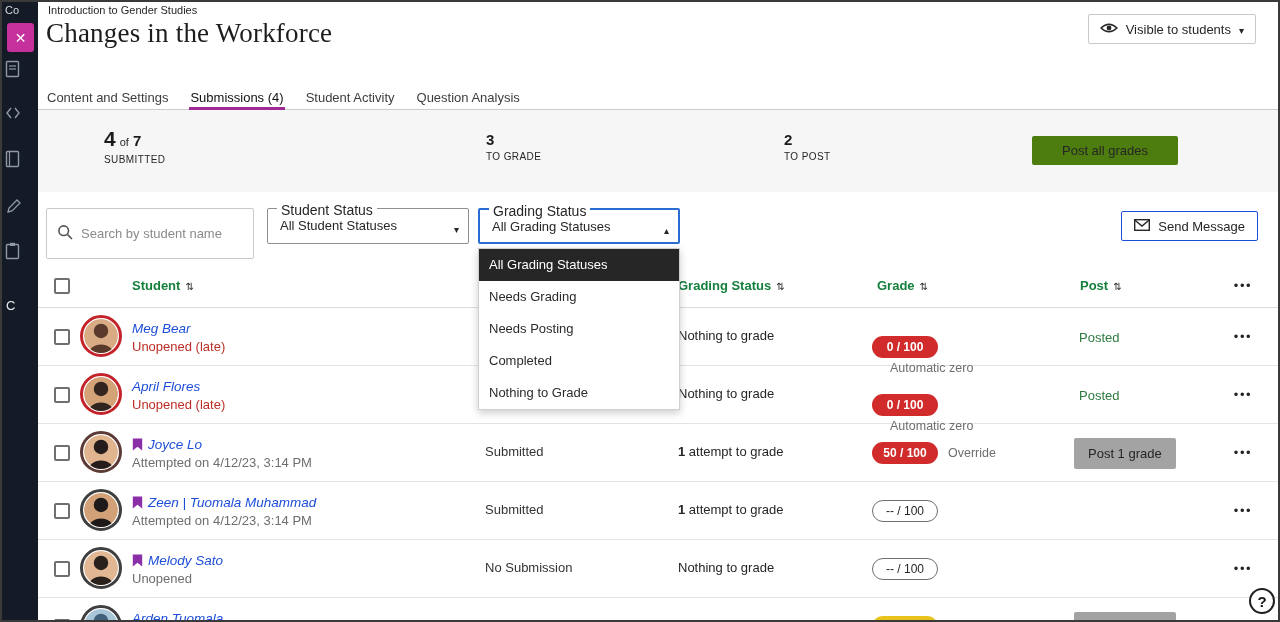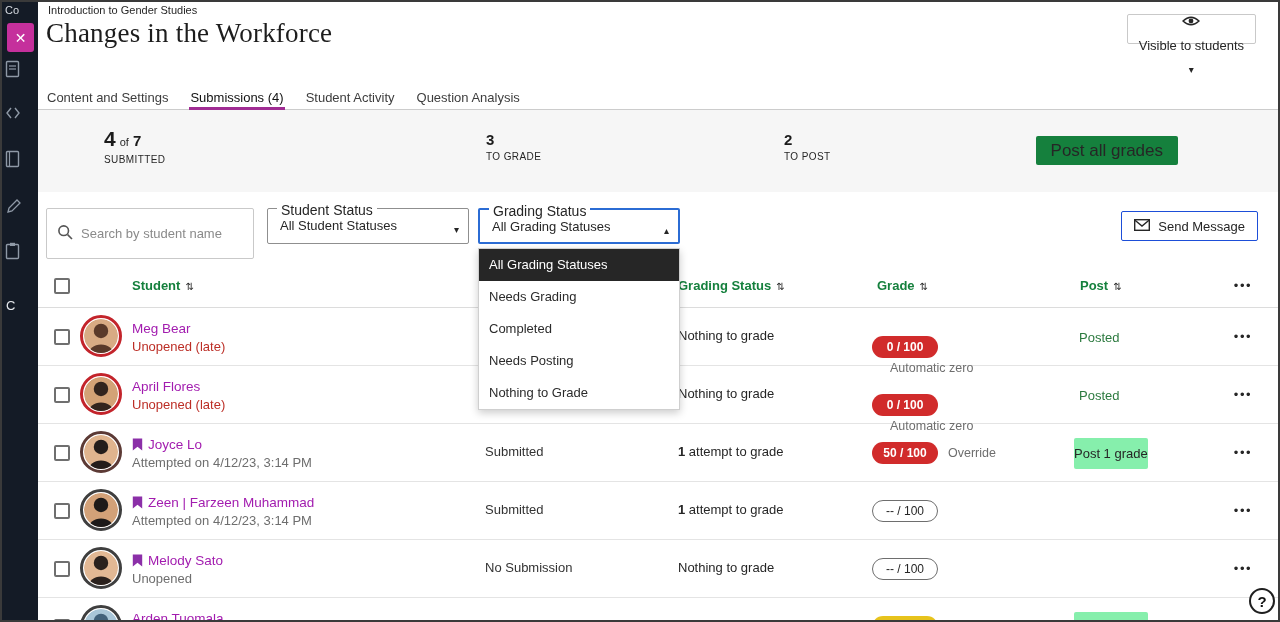--- a/index.html
+++ b/index.html
@@ -32,21 +32,21 @@
   .breadcrumb { position:absolute; left:10px; top:2px; font-size:11px; color:#262626; cursor:pointer; }
   .page-title {
     position:absolute; left:8px; top:16px;
     font-family:"Liberation Serif","DejaVu Serif",serif; font-weight:400;
     font-size:27px; color:#1d1d1d; letter-spacing:.2px;
   }
   .visibility-btn {
     position:absolute; right:22px; top:12px; height:30px;
     display:flex; align-items:center; gap:8px; padding:0 11px;
     background:#fff; border:1px solid #c9c9c9; border-radius:2px;
-    font-size:13px; color:#262626; cursor:pointer;flex-direction:column;
+    font-size:13px; color:#262626; cursor:pointer;
   }
   .chev-down::after { content:"▾"; font-size:10px; color:#262626; }
   .chev-up::after { content:"▴"; font-size:10px; color:#262626; }
 
   
   .tabbar {
     position:absolute; left:0; right:0; top:75px; height:33px;
     border-bottom:1px solid #ccc; display:flex; gap:20px; padding-left:8px;
   }
   .tab {
@@ -64,22 +64,22 @@
   .stat .line { display:flex; align-items:baseline; gap:4px; color:#1b1b1b; }
   .stat .big { font-size:21px; font-weight:700; }
   .stat .of { font-size:11px; color:#262626; }
   .stat .total { font-size:15px; font-weight:700; }
   .stat .num { font-size:15px; font-weight:700; }
   .stat .lbl { font-size:10px; letter-spacing:.4px; color:#262626; margin-top:3px; }
   .stat-submitted { left:66px; }
   .stat-tograde { left:448px; top:21px; }
   .stat-topost { left:746px; top:21px; }
   .post-all-btn {
-    position:absolute; right:100px; top:26px; height:29px; padding:0 15px;
-    background:#15803d; border:none; border-radius:2px; font-size:17px; color:#262626;
+    position:absolute; right:100px; top:26px; height:29px; padding:0 30px;
+    background:#4d7c0f; border:none; border-radius:2px; font-size:13px; color:#262626;
     cursor:pointer; font-family:inherit;
   }
 
   
   .search-box {
     position:absolute; left:8px; top:206px; width:208px; height:51px;
     border:1px solid #c9c9c9; border-radius:2px; display:flex; align-items:center; gap:8px;
     padding-left:10px; background:#fff;
   }
   .search-box input {
@@ -142,21 +142,21 @@
 
   .avatar {
     position:absolute; left:42px; top:7px; width:42px; height:42px;
     border:3px solid; border-radius:50%; background:#fff; padding:1px; cursor:pointer;
   }
   .avatar svg { display:block; width:100%; height:100%; border-radius:50%; }
 
   .who { position:absolute; left:94px; top:13px; }
   .name-line { display:flex; align-items:center; gap:5px; }
   .flag { flex:0 0 auto; }
-  .name { font-size:13.5px; color:#a21caf; text-decoration:none; cursor:pointer; }
+  .name { font-size:13.5px; color:#1d4ed8; text-decoration:none; cursor:pointer;font-style:italic; }
   .subtext { font-size:13px; margin-top:3px; }
   .subtext.late { color:#bc2e26; }
   .subtext.muted { color:#6e6e6e; }
 
   .cell { position:absolute; font-size:13px; color:#333; }
   .cell-submission { left:447px; top:20px; }
   .cell-grading { left:640px; top:20px; color:#262626; }
   .cell-grade { left:834px; top:18px; display:flex; align-items:center; gap:10px; }
   .cell-grade.stack { top:28px; flex-direction:column; align-items:flex-start; gap:3px; }
   .cell-grade.stack .note { margin-left:18px; }
@@ -167,21 +167,21 @@
     display:inline-flex; align-items:center; justify-content:center;
     font-size:12px; font-weight:700; cursor:pointer; border:none; font-family:inherit;
   }
   .pill.red { background:#d12b2b; color:#fff; }
   .pill.outline { background:#fff; border:1px solid #6e6e6e; color:#262626; font-weight:400; }
   .pill.yellow { background:#e7c31c; color:#262626; }
 
   .cell-post { left:1036px; top:0; height:58px; display:flex; align-items:center; }
   .posted { color:#2c7a3f; font-size:13px; margin-left:5px; }
   .post-btn {
-    background:#86efac; border:none; border-radius:2px; padding:8px 0;
+    background:#a3a3a3; border:none; border-radius:2px; padding:8px 14px;
     font-size:13px; color:#262626; cursor:pointer; font-family:inherit;
   }
 
   
   .help-btn {
     position:absolute; right:3px; bottom:6px; width:26px; height:26px; z-index:40;
     border-radius:50%; border:2px solid #1f1f1f; background:#fff; color:#111;
     font-size:15px; font-weight:700; display:flex; align-items:center; justify-content:center;
     cursor:pointer; font-family:inherit;
   }
@@ -410,21 +410,21 @@
         <circle cx="20" cy="20" r="20" fill="#d2a178"></circle>
         <circle cx="20" cy="14" r="8.5" fill="#1d1a19"></circle>
         <path d="M5 42 a15 12 0 0 1 30 0 z" fill="#1d1a19"></path>
       </svg>
     </span>
     <div class="who">
       <div class="name-line">
         <svg class="flag" width="11" height="13" viewBox="0 0 11 13">
                   <path d="M0.8 0.5 h9.4 v12 L5.5 8.8 0.8 12.5 z" fill="#8b2fa8"></path>
                 </svg>
-        <a class="name">Zeen | Farzeen Muhammad</a>
+        <a class="name">Zeen | Tuomala Muhammad</a>
       </div>
       <div class="subtext muted">Attempted on 4/12/23, 3:14 PM</div>
     </div>
     <div class="cell cell-submission">Submitted</div>
     <div class="cell cell-grading"><b>1</b> attempt to grade</div>
     <div class="cell cell-grade">
       <button class="pill outline">-- / 100</button>
 
     </div>
     <div class="cell cell-post">
@@ -490,21 +490,21 @@
       <button class="post-btn">Post 1 grade</button>
     </div>
     <button class="dots"></button>
   </div>
         </div>
     </section>
 
     <div class="menu" id="grading-menu">
         <div class="menu-item selected">All Grading Statuses</div>
         <div class="menu-item">Needs Grading</div>
+        <div class="menu-item">Needs Posting</div>
         <div class="menu-item">Completed</div>
-        <div class="menu-item">Needs Posting</div>
         <div class="menu-item">Nothing to Grade</div>
       </div>
 
   </main>
 
   <button class="help-btn">?</button>
 </div>
 
 </body></html>

